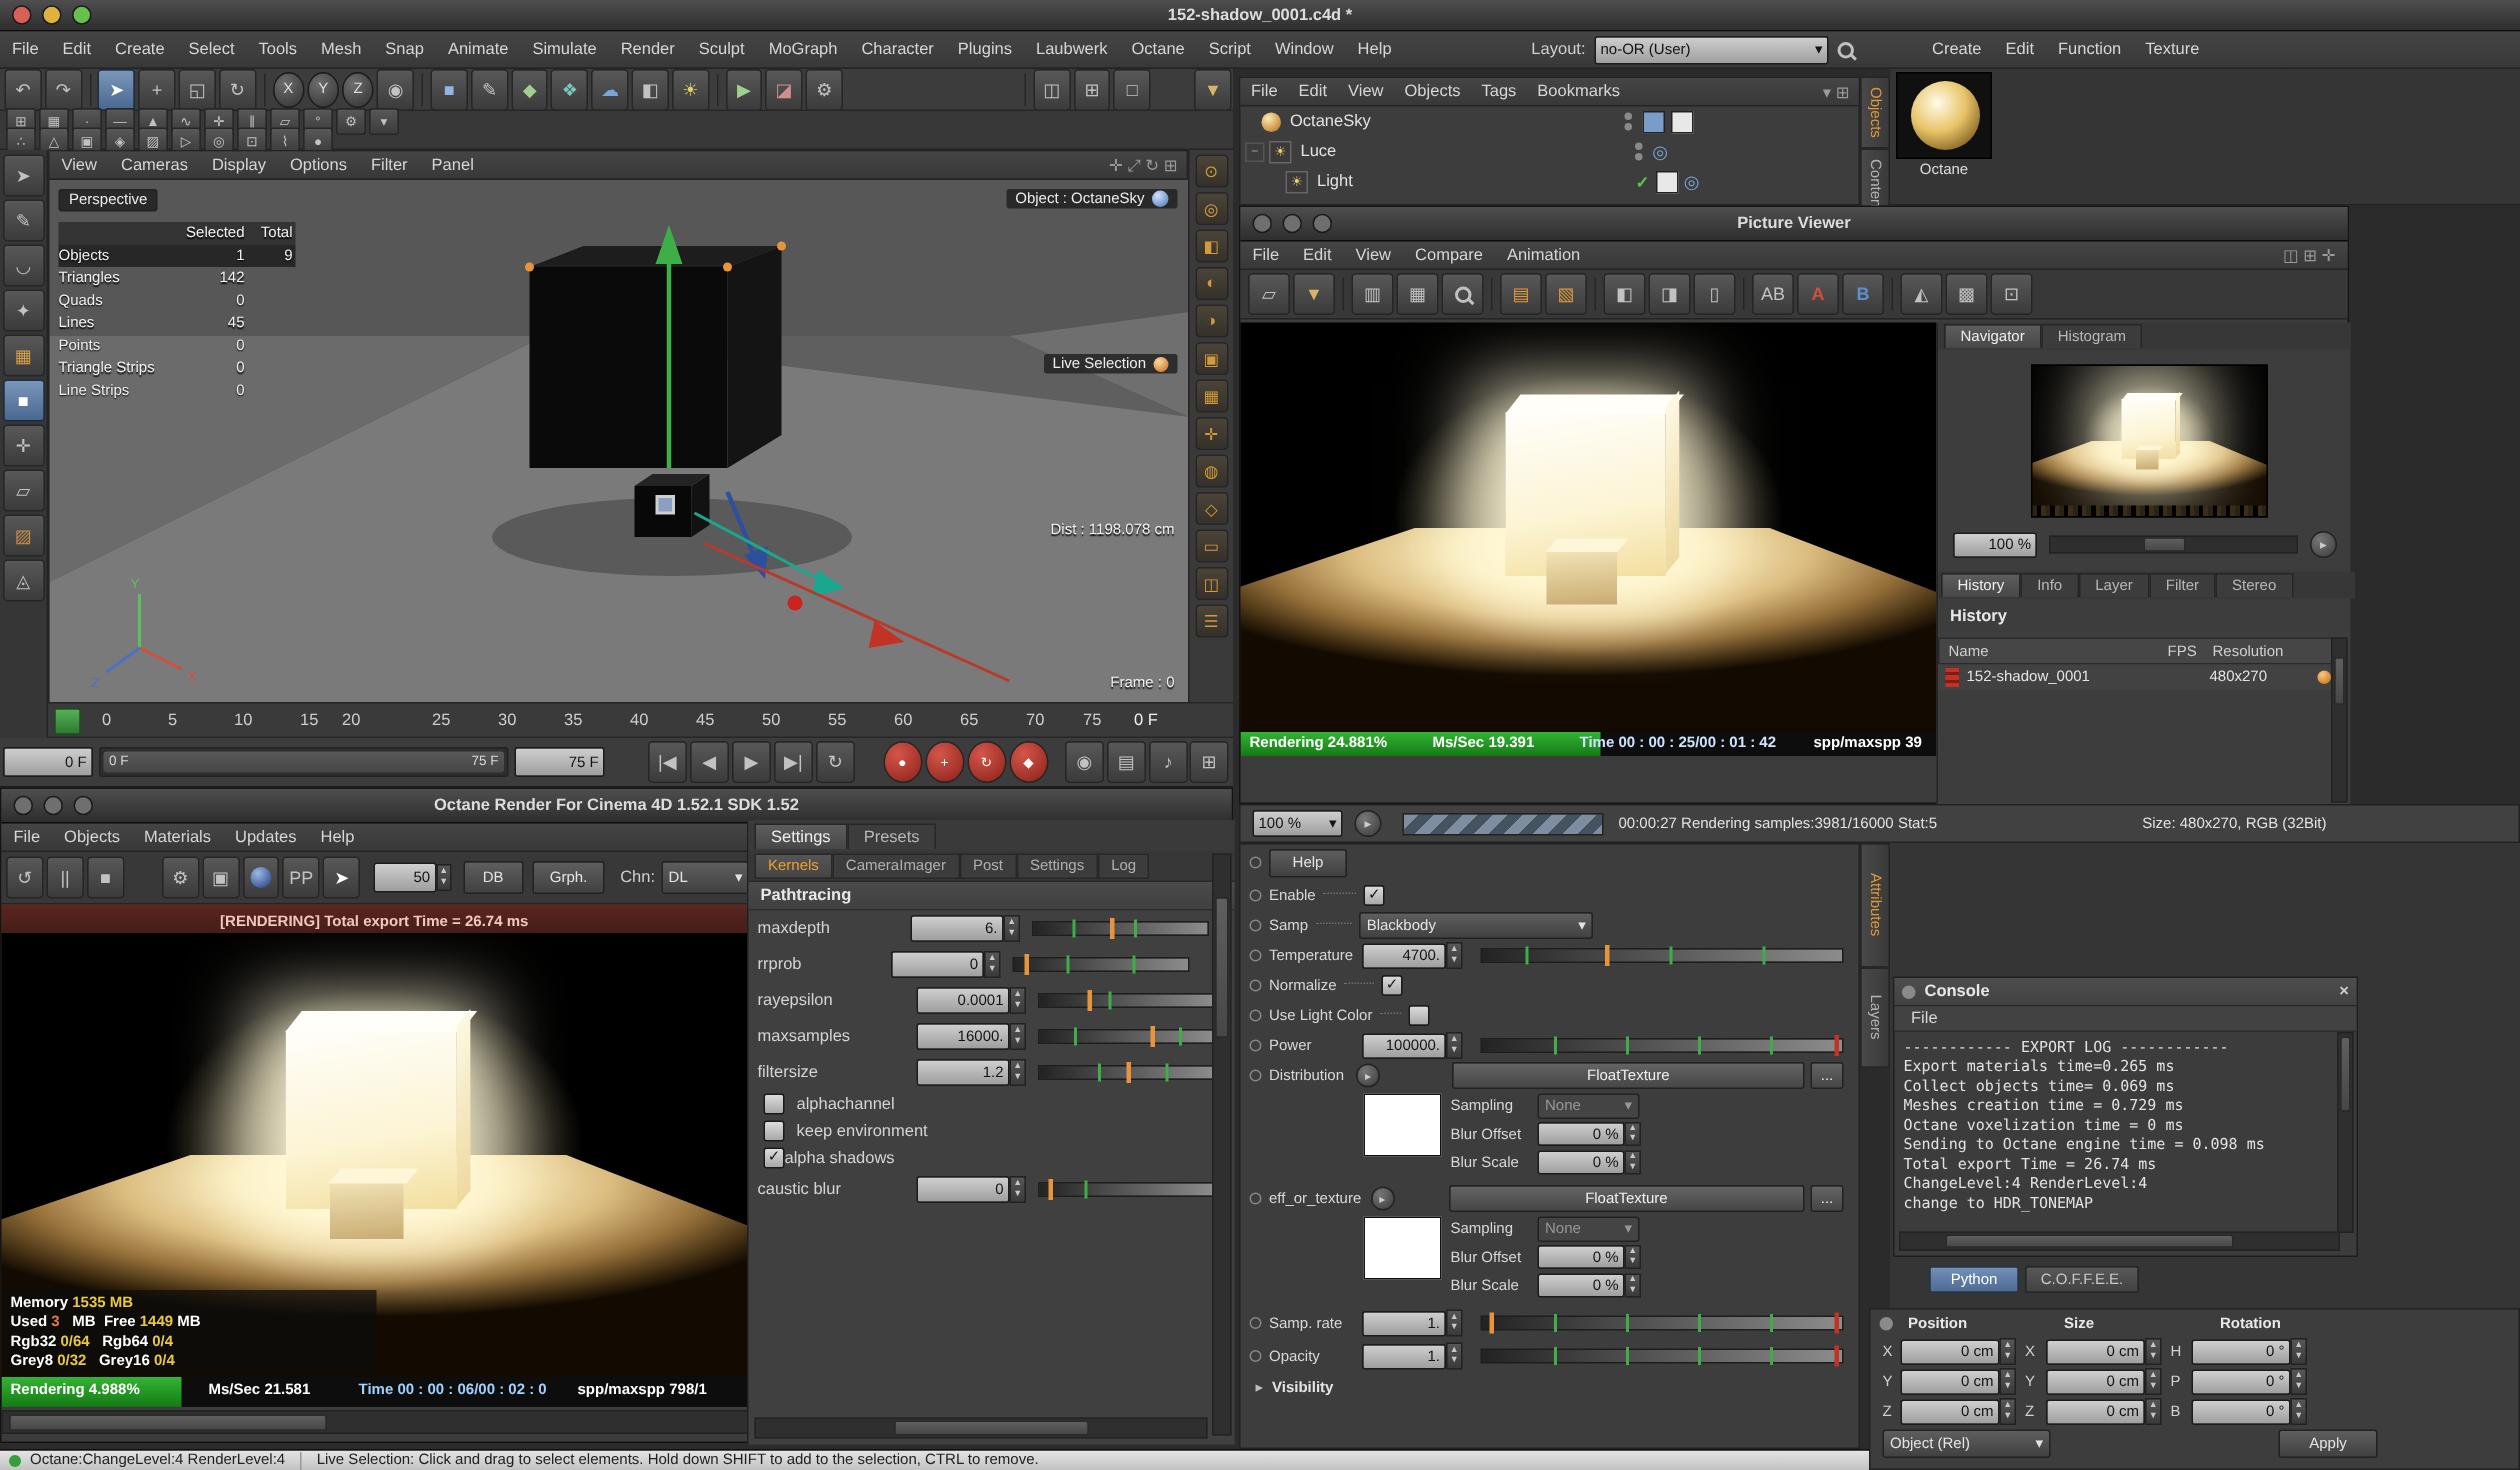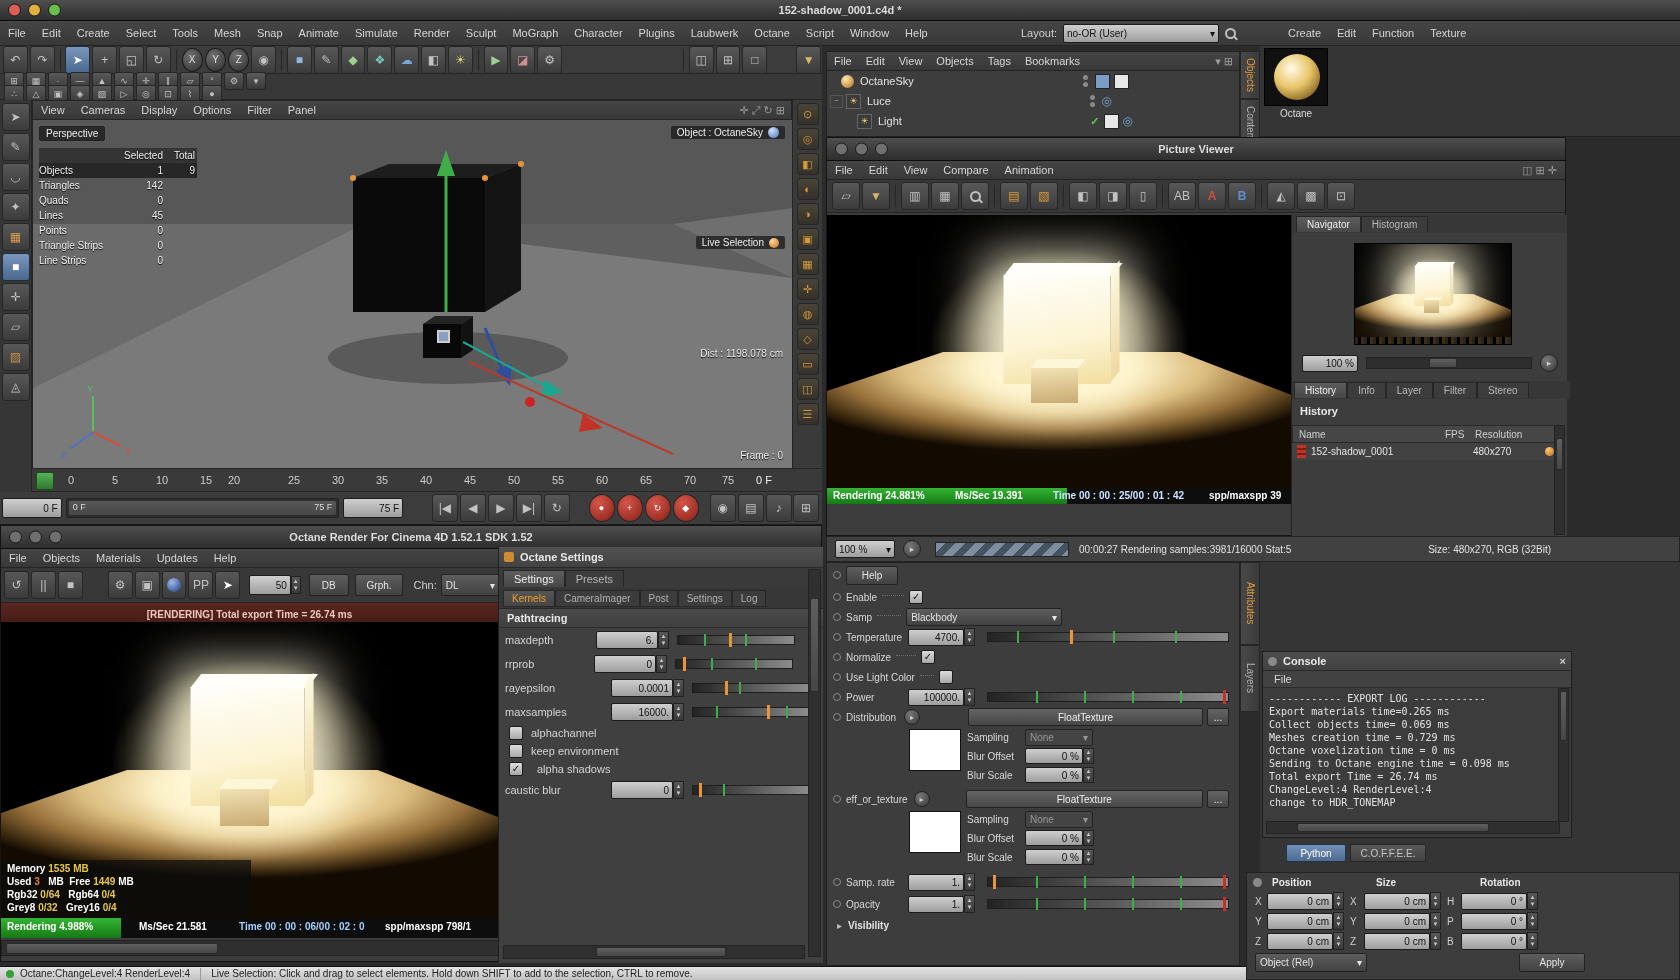--- a/index.html
+++ b/index.html
@@ -419,41 +419,37 @@
     <span class="stattxt" style="left:6px"><span>Rendering</span> <span>4.988%</span></span>
     <span class="stattxt" style="left:138px"><span>Ms/Sec</span> <span>21.581</span></span>
     <span class="stattxt" style="left:238px;color:#9fd0ff"><span>Time</span>&nbsp;<span>00 : 00 : 06/00 : 02 : 0</span></span>
     <span class="stattxt" style="left:384px"><span>spp/maxspp</span> <span>798/1</span></span>
   </div>
   <div class="scroll" style="position:absolute;left:0;top:414px;width:497px;height:14px">
       <div class="handle" style="left:4px;top:2px;width:210px;height:9px"></div>
     </div>
 
   <div class="a" style="left:497px;top:21px;width:325px;height:416px;background:#404040;border-left:1px solid #202020">
-    <div class="flex" style="height:20px;background:linear-gradient(#515151,#424242);border-bottom:1px solid #282828;padding-left:5px">
-      <span style="width:10px;height:10px;background:#d08a30;border-radius:2px;margin-right:6px"></span>
-      <span class="hdr">Octane Settings</span>
-    </div>
     <div class="flex" style="height:20px;padding-left:4px;background:#3a3a3a">
       <span class="tab act">Settings</span>
       <span class="tab">Presets</span>
     </div>
     <div class="flex" style="height:20px;padding-left:4px;background:#373737;border-bottom:1px solid #282828">
       <span class="subtab act">Kernels</span>
       <span class="subtab">CameraImager</span>
       <span class="subtab">Post</span>
       <span class="subtab">Settings</span>
       <span class="subtab">Log</span>
     </div>
     <div class="flex" style="height:18px;background:linear-gradient(#4a4a4a,#404040);border-bottom:1px solid #2c2c2c;padding-left:8px">
       <span class="hdr">Pathtracing</span>
     </div>
 
     <div class="flex" style="height:24px;padding:0 6px">
-      <span style="width:91px;color:#d4d4d4">maxdepth</span>
+      <span style="width:102px;color:#d4d4d4">maxdepth</span>
       <span class="field num" style="width:54px;height:16px">6.</span>
       <span class="stepper">
           <i>▲</i>
           <i>▼</i>
         </span>
       <div class="slider" style="width:116px;margin-left:8px">
           <i class="tk" style="left:22%"></i>
           <i class="tk" style="left:58%"></i>
           <i class="mk" style="left:44%"></i>
         </div>
@@ -489,32 +485,45 @@
       <span class="stepper">
           <i>▲</i>
           <i>▼</i>
         </span>
       <div class="slider" style="width:116px;margin-left:8px">
           <i class="tk" style="left:20%"></i>
           <i class="tk" style="left:80%"></i>
           <i class="mk" style="left:64%"></i>
         </div>
     </div>
+    <div class="flex" style="height:24px;padding:0 6px">
+      <span style="width:106px;color:#d4d4d4">filtersize</span>
+      <span class="field num" style="width:54px;height:16px">1.2</span>
+      <span class="stepper">
+          <i>▲</i>
+          <i>▼</i>
+        </span>
+      <div class="slider" style="width:116px;margin-left:8px">
+          <i class="tk" style="left:34%"></i>
+          <i class="tk" style="left:72%"></i>
+          <i class="mk" style="left:50%"></i>
+        </div>
+    </div>
 
     <div class="flex" style="height:18px;padding:0 10px">
       <span class="chk"></span>
       <span style="margin-left:8px;color:#d4d4d4">alphachannel</span>
     </div>
     <div class="flex" style="height:18px;padding:0 10px">
       <span class="chk"></span>
       <span style="margin-left:8px;color:#d4d4d4">keep environment</span>
     </div>
     <div class="flex" style="height:18px;padding:0 10px">
       <span class="chk">✓</span>
-      <span style="margin-left:14px;color:#d4d4d4">alpha shadows</span>
+      <span style="margin-left:0;color:#d4d4d4">alpha shadows</span>
     </div>
     <div class="flex" style="height:24px;padding:0 6px">
       <span style="width:106px;color:#d4d4d4">caustic blur</span>
       <span class="field num" style="width:54px;height:16px">0</span>
       <span class="stepper">
           <i>▲</i>
           <i>▼</i>
         </span>
       <div class="slider" style="width:116px;margin-left:8px">
           <i class="tk" style="left:26%"></i>

